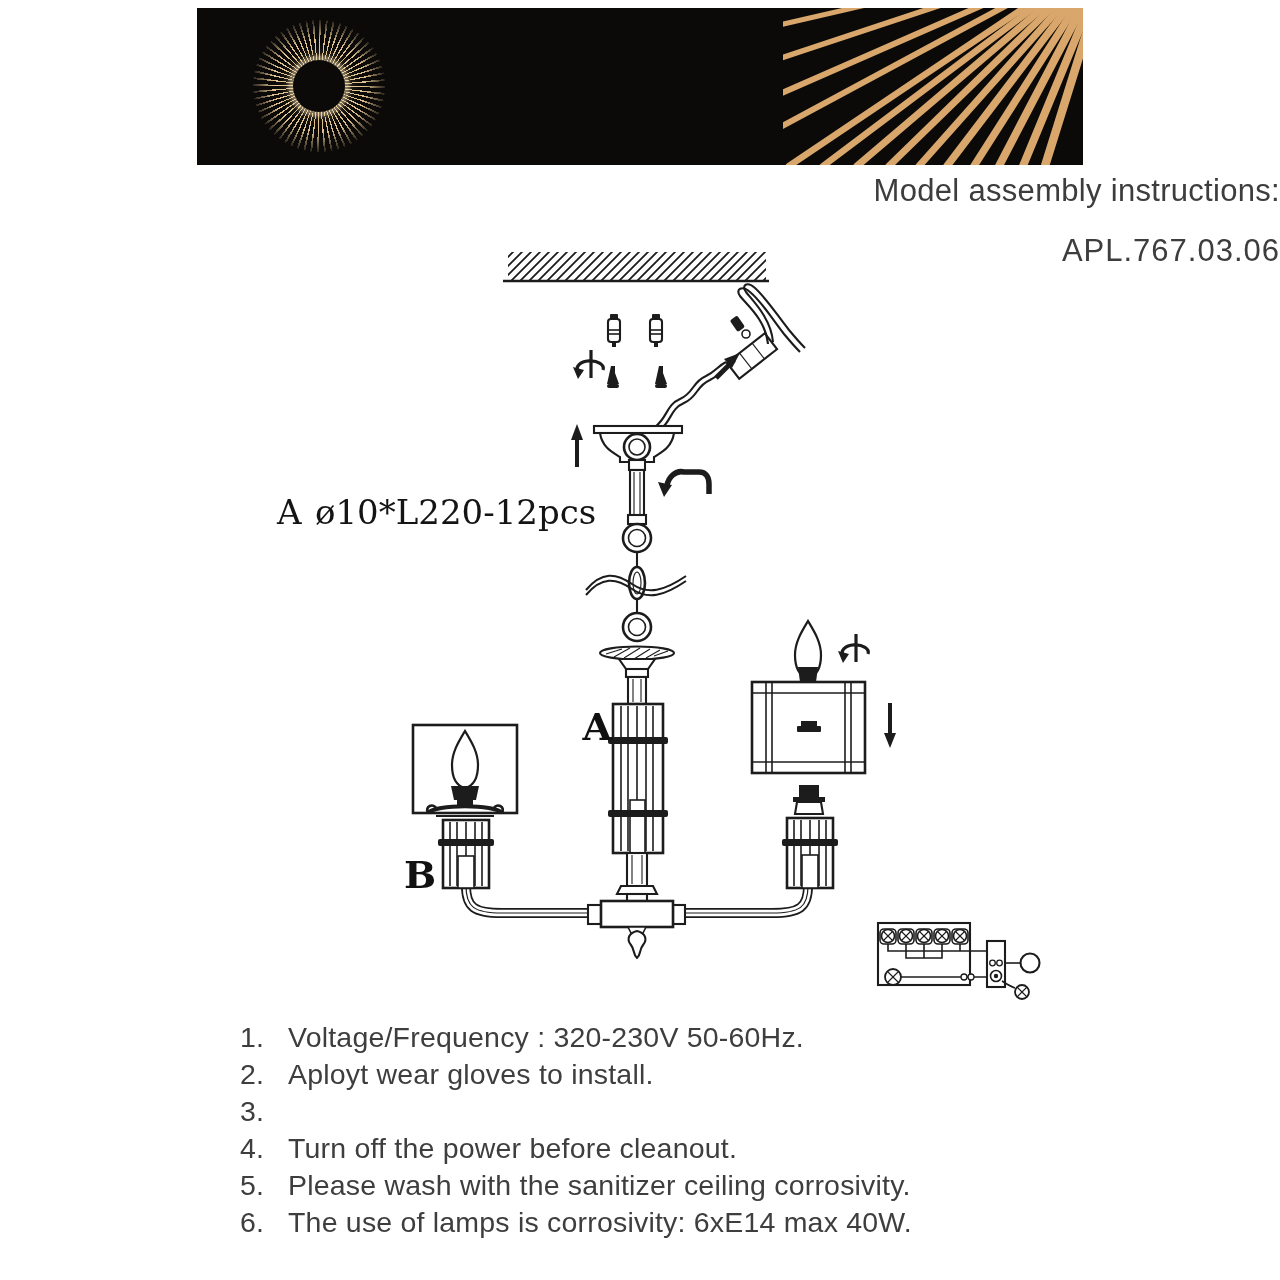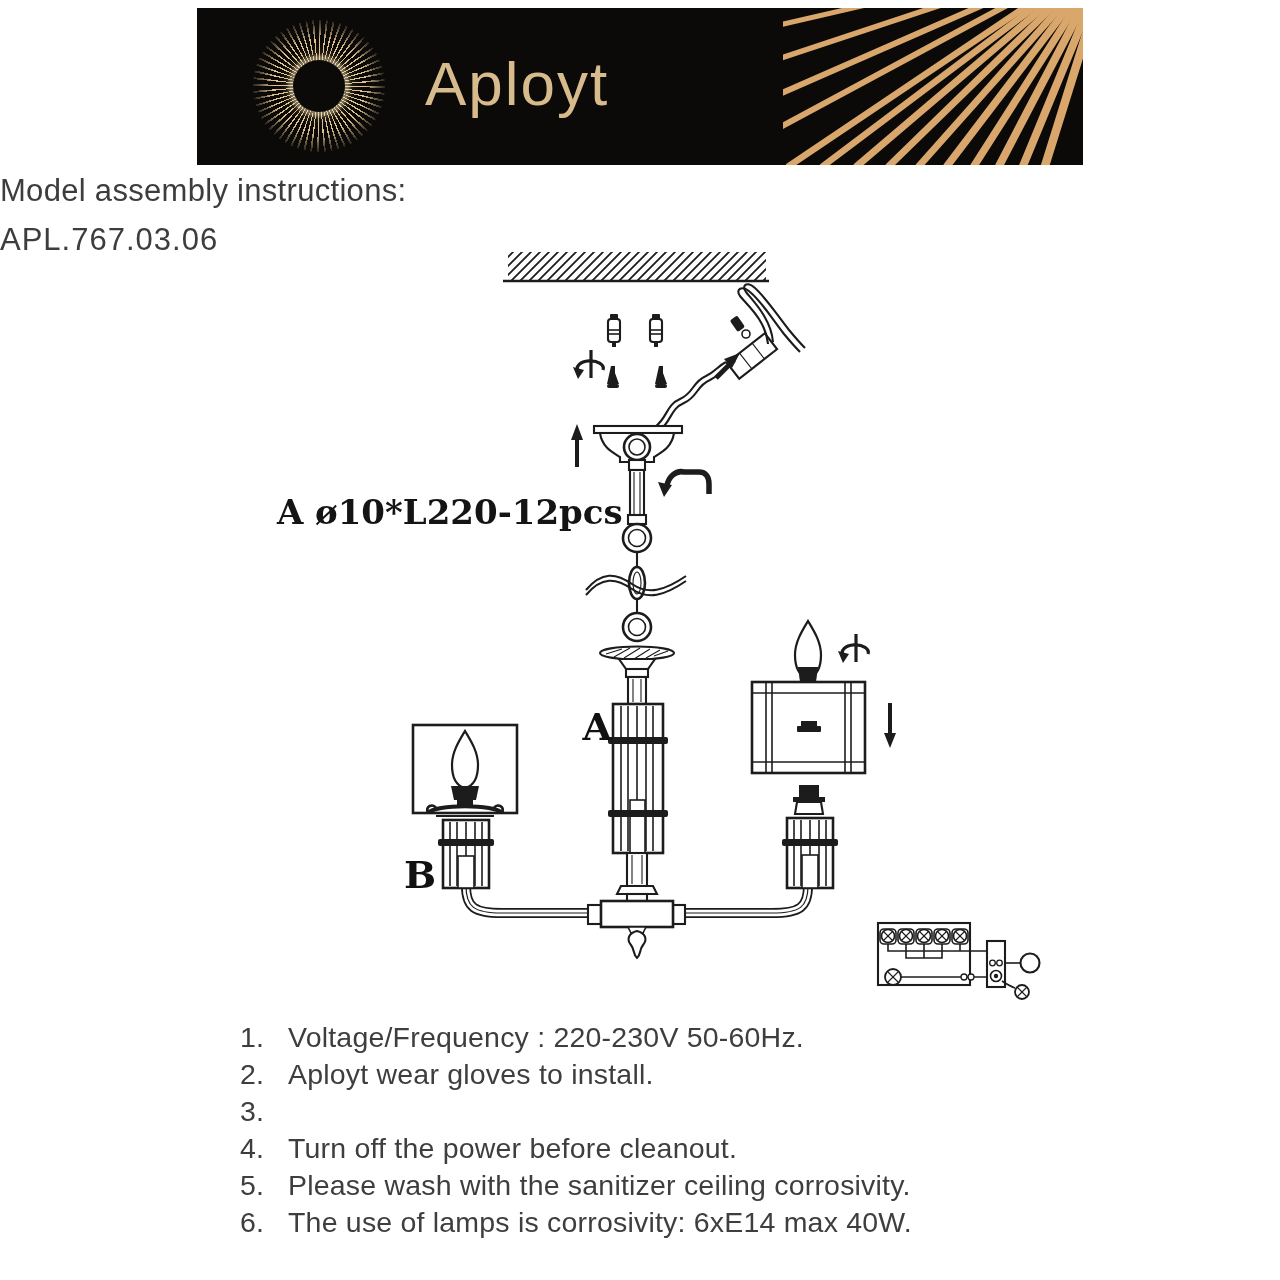--- a/index.html
+++ b/index.html
@@ -20,27 +20,27 @@
   .logo .fade{position:absolute;inset:-2px;border-radius:50%;
       background:radial-gradient(circle, rgba(255,238,200,.35) 0 30%, transparent 34% 48%,
                  rgba(11,10,8,.55) 60%, #0b0a08 73%)}
   .logo .core{position:absolute;inset:30%;border-radius:50%;background:#0b0a08;
       box-shadow:0 0 14px 3px rgba(242,216,160,.4)}
   .brand{position:absolute;left:228px;top:40px;font-size:62px;font-weight:400;
       letter-spacing:2px;color:#d8bb8d}
   .corner-rays{position:absolute;right:0;top:0;width:300px;height:157px}
 
   
-  .title-wrap{position:absolute;left:0;top:173px;width:100%;text-align:left;color:var(--text)}
+  .title-wrap{position:absolute;left:0;top:173px;width:100%;text-align:right;color:var(--text)}
   .title-line{font-size:31px;letter-spacing:.3px}
-  .model-line{font-size:31px;margin-top:13px;letter-spacing:1px}
+  .model-line{font-size:31px;margin-top:24px;letter-spacing:1px}
 
   
   .parts{position:absolute;left:277px;top:492px;
-      font-family:"DejaVu Serif",serif;font-weight:bold;font-size:34px;color:#141414}
+      font-family:"DejaVu Serif",serif;font-weight:normal;font-size:34px;color:#141414}
   .part-row{line-height:41px;white-space:nowrap}
   .part-key{display:inline-block;width:38px}
 
   
   .instructions{position:absolute;left:240px;top:1019px;font-size:28.5px;
       color:#3e3e3e;letter-spacing:.2px}
   .ins-row{display:flex;line-height:37px}
   .ins-num{width:48px;flex:0 0 48px}
 
   
@@ -59,21 +59,20 @@
 </style>
 </head>
 <body>
 
 <header class="banner">
   <div class="logo">
     <div class="rays"></div>
     <div class="fade"></div>
     <div class="core"></div>
   </div>
-  <div class="brand">Aployt</div>
   <svg class="corner-rays" viewBox="0 0 300 157" preserveAspectRatio="none">
     <g stroke="#d9a76c" stroke-linecap="round">
       <line x1="330" y1="-60" x2="-8" y2="18" stroke-width="5"></line>
       <line x1="330" y1="-60" x2="-8" y2="52" stroke-width="5.5"></line>
       <line x1="330" y1="-60" x2="-8" y2="88" stroke-width="6"></line>
       <line x1="330" y1="-60" x2="-8" y2="122" stroke-width="6"></line>
       <line x1="330" y1="-60" x2="6" y2="158" stroke-width="6.5"></line>
       <line x1="330" y1="-60" x2="40" y2="158" stroke-width="6.5"></line>
       <line x1="330" y1="-60" x2="74" y2="158" stroke-width="7"></line>
       <line x1="330" y1="-60" x2="106" y2="158" stroke-width="7"></line>
@@ -342,21 +341,21 @@
 
 <div class="parts">
   <div class="part-row">
     <span class="part-key">A</span><span>ø10*L220-12pcs</span>
   </div>
 </div>
 
 <div class="instructions">
   <div class="ins-row">
     <span class="ins-num">1.</span>
-    <span>Voltage/Frequency : 220-230V 50-60Hz.</span>
+    <span>Voltage/Frequency : 320-230V 50-60Hz.</span>
   </div>
   <div class="ins-row">
     <span class="ins-num">2.</span>
     <span>Aployt wear gloves to install.</span>
   </div>
   <div class="ins-row">
     <span class="ins-num">3.</span>
   </div>
   <div class="ins-row">
     <span class="ins-num">4.</span>

